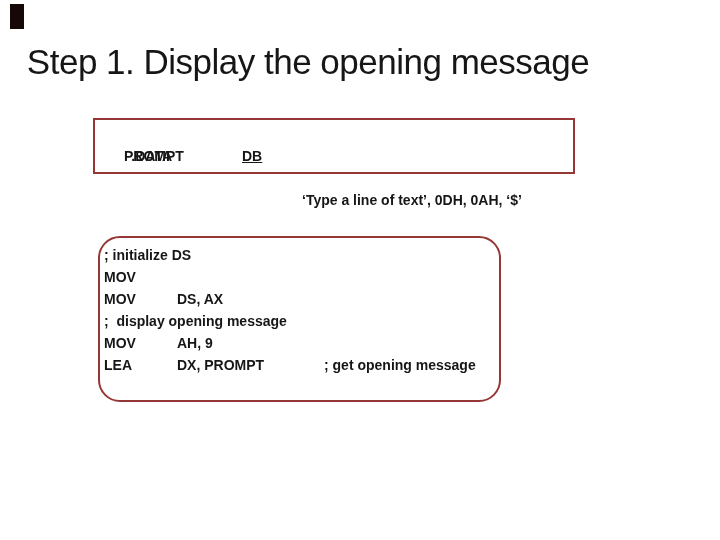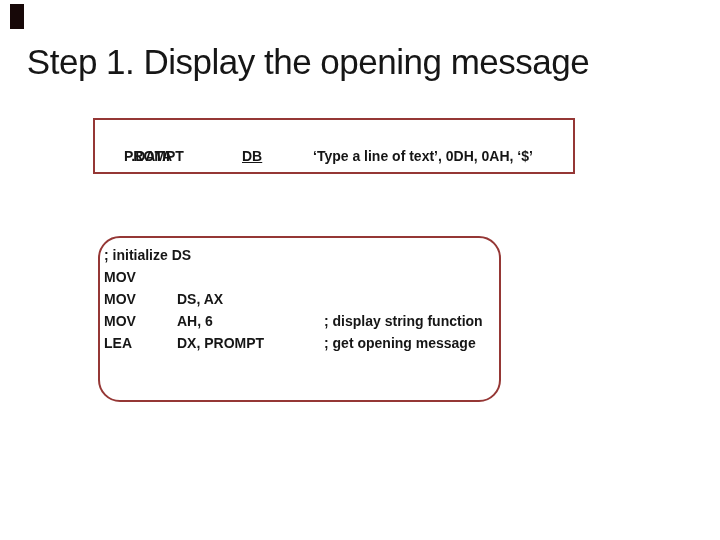--- a/index.html
+++ b/index.html
@@ -60,21 +60,21 @@
   .code-line {
     position: relative;
     height: 21px;
     line-height: 21px;
     white-space: pre;
   }
   .box-code .code-line { height: 22px; line-height: 22px; }
   .col { position: absolute; top: 0; white-space: pre; }
   .box-data .col-label     { left: 16px; }
   .box-data .col-directive { left: 134px; text-decoration: underline; }
-  .box-data .col-value     { left: 205px; }
+  .box-data .col-value     { left: 194px; margin-top: 44px; }
   .box-code .col-1 { left: 4px; }
   .box-code .col-2 { left: 77px; }
   .box-code .col-3 { left: 224px; }
 </style>
 </head>
 <body>
 
 <div class="slide">
 
   <div class="corner-mark"></div>
@@ -97,23 +97,25 @@
       <span class="col col-1">; initialize DS</span>
     </div>
     <div class="code-line">
       <span class="col col-1">MOV</span>
     </div>
     <div class="code-line">
       <span class="col col-1">MOV</span>
       <span class="col col-2">DS, AX</span>
     </div>
     <div class="code-line">
+      <span class="col col-1">;  display opening message</span>
+    </div>
+    <div class="code-line">
       <span class="col col-1">MOV</span>
-      <span class="col col-2">AH, 6</span>
-      <span class="col col-3">; display string function</span>
+      <span class="col col-2">AH, 9</span>
     </div>
     <div class="code-line">
       <span class="col col-1">LEA</span>
       <span class="col col-2">DX, PROMPT</span>
       <span class="col col-3">; get opening message</span>
     </div>
   </div>
 
 </div>
 

